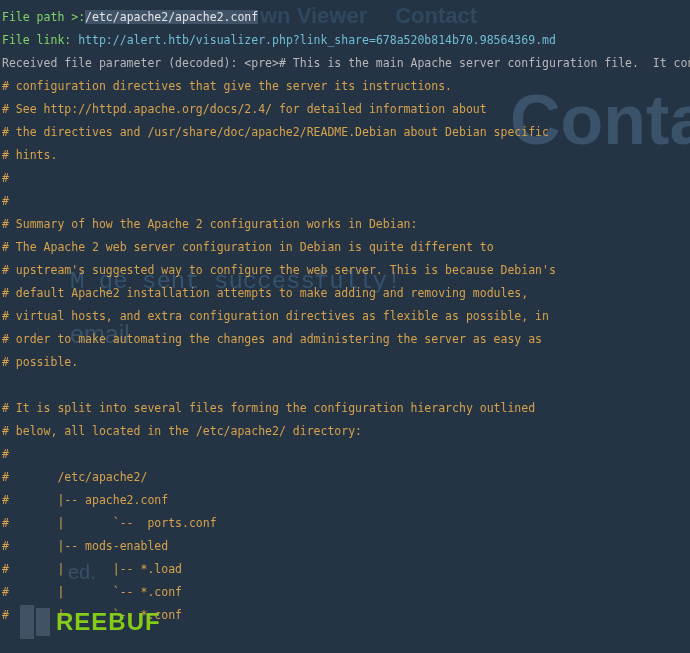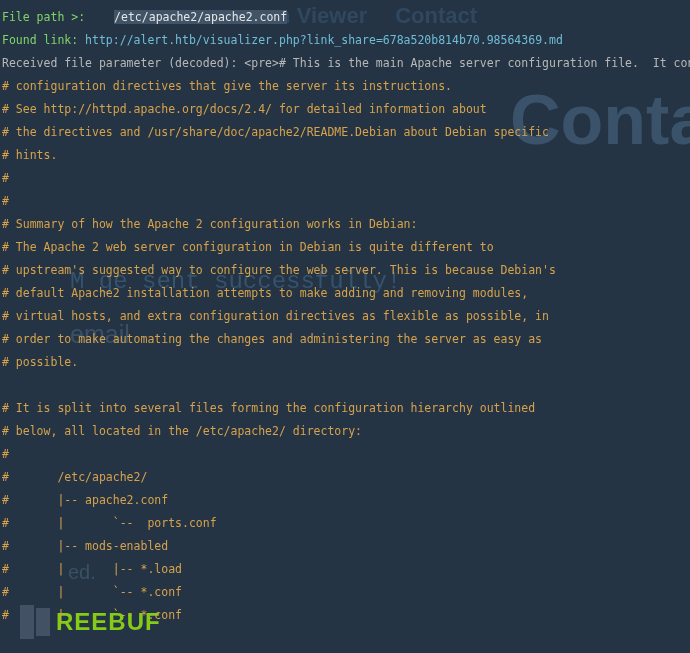--- a/index.html
+++ b/index.html
@@ -18,21 +18,21 @@
   
   .watermark{position:absolute;left:20px;top:605px;display:flex;align-items:center;}
   .wm-block{width:14px;height:34px;margin-right:2px;}
   .wm-b1{background:#425163;}
   .wm-b2{background:#425163;height:28px;}
   .wm-text{font-family:"Arial Black","Segoe UI",sans-serif;font-weight:900;font-size:24px;color:#84cc16;letter-spacing:1px;margin-left:4px;}
   
   .term{position:absolute;inset:0;white-space:pre;padding:0 2px;}
   .ln{display:block;height:11.5px;line-height:11.5px;}
   .c-prompt{color:#7fd668;}   
-  .c-path{color:#e6e6e6;background:#415367;margin-left:29px;}
+  .c-path{color:#e6e6e6;background:#415367;}
   .c-found{color:#7fd668;}
   .c-link{color:#6fbdd6;}
   .c-decoded{color:#b7b7b7;}
   .c-comment{color:#d6a24b;}
 </style>
 </head>
 <body>
 
 <div class="bg-layer">
   <div class="bg-nav">
@@ -46,21 +46,21 @@
 </div>
 
 <div class="watermark">
   <div class="wm-block wm-b1"></div>
   <div class="wm-block wm-b2"></div>
   <span class="wm-text">REEBUF</span>
 </div>
 
 <div class="term">
 <span class="ln"><span class="c-prompt">File path &gt;:</span><span class="c-path">/etc/apache2/apache2.conf</span></span>
-<span class="ln"><span class="c-found">Found link: </span><span class="c-link">http://alert.htb/visualizer.php?link_share=678a520b814b70.98564369.md</span></span>
+<span class="ln"><span class="c-found">File link: </span><span class="c-link">http://alert.htb/visualizer.php?link_share=678a520b814b70.98564369.md</span></span>
 <span class="ln c-decoded">Received file parameter (decoded): &lt;pre&gt;# This is the main Apache server configuration file.  It contains the</span>
 <span class="ln c-comment"># configuration directives that give the server its instructions.</span>
 <span class="ln c-comment"># See http://httpd.apache.org/docs/2.4/ for detailed information about</span>
 <span class="ln c-comment"># the directives and /usr/share/doc/apache2/README.Debian about Debian specific</span>
 <span class="ln c-comment"># hints.</span>
 <span class="ln c-comment">#</span>
 <span class="ln c-comment">#</span>
 <span class="ln c-comment"># Summary of how the Apache 2 configuration works in Debian:</span>
 <span class="ln c-comment"># The Apache 2 web server configuration in Debian is quite different to</span>
 <span class="ln c-comment"># upstream's suggested way to configure the web server. This is because Debian's</span>

